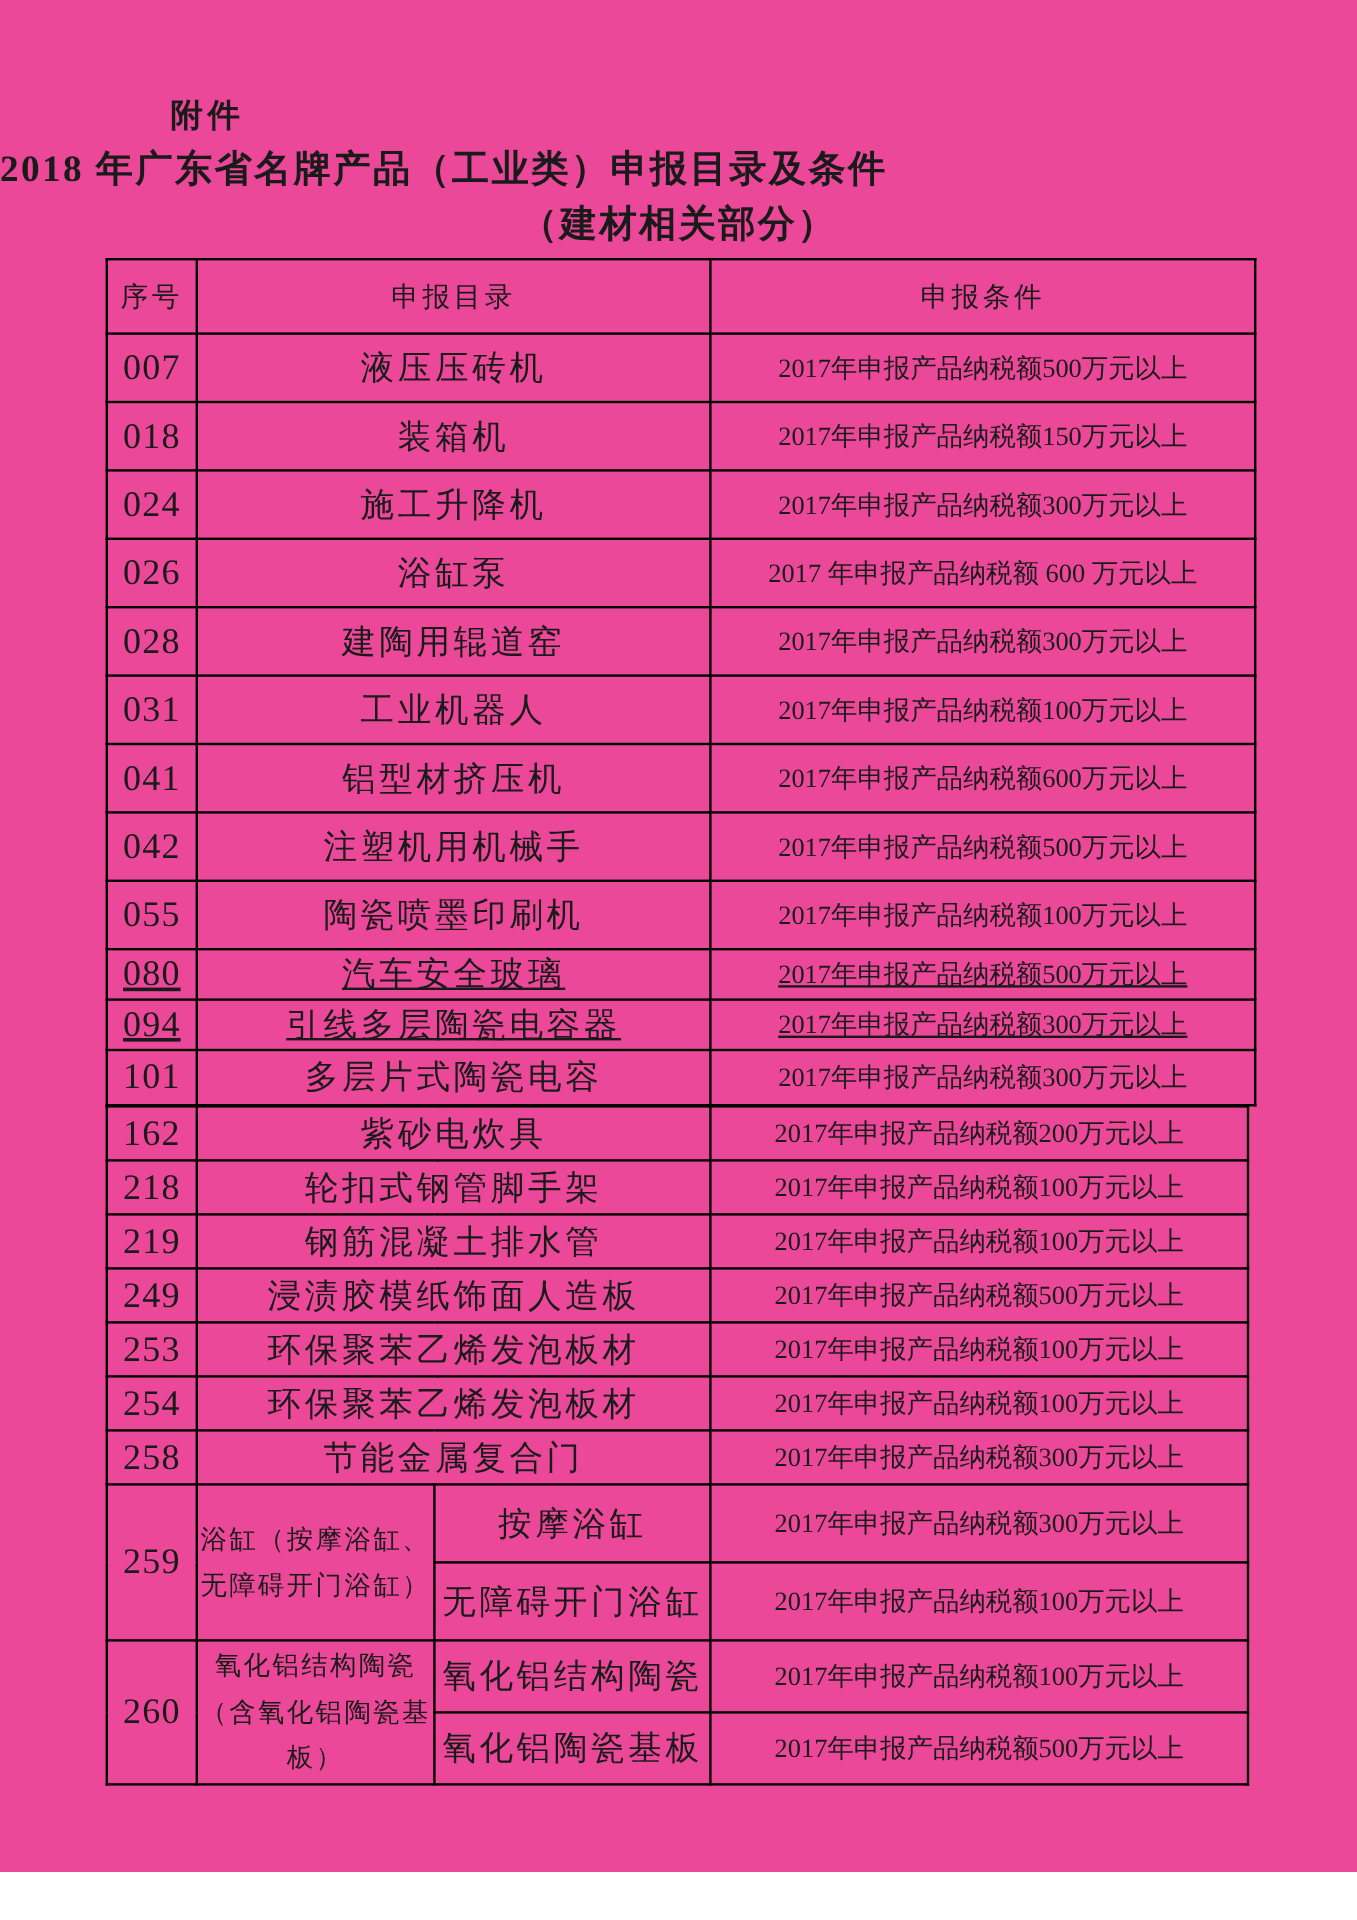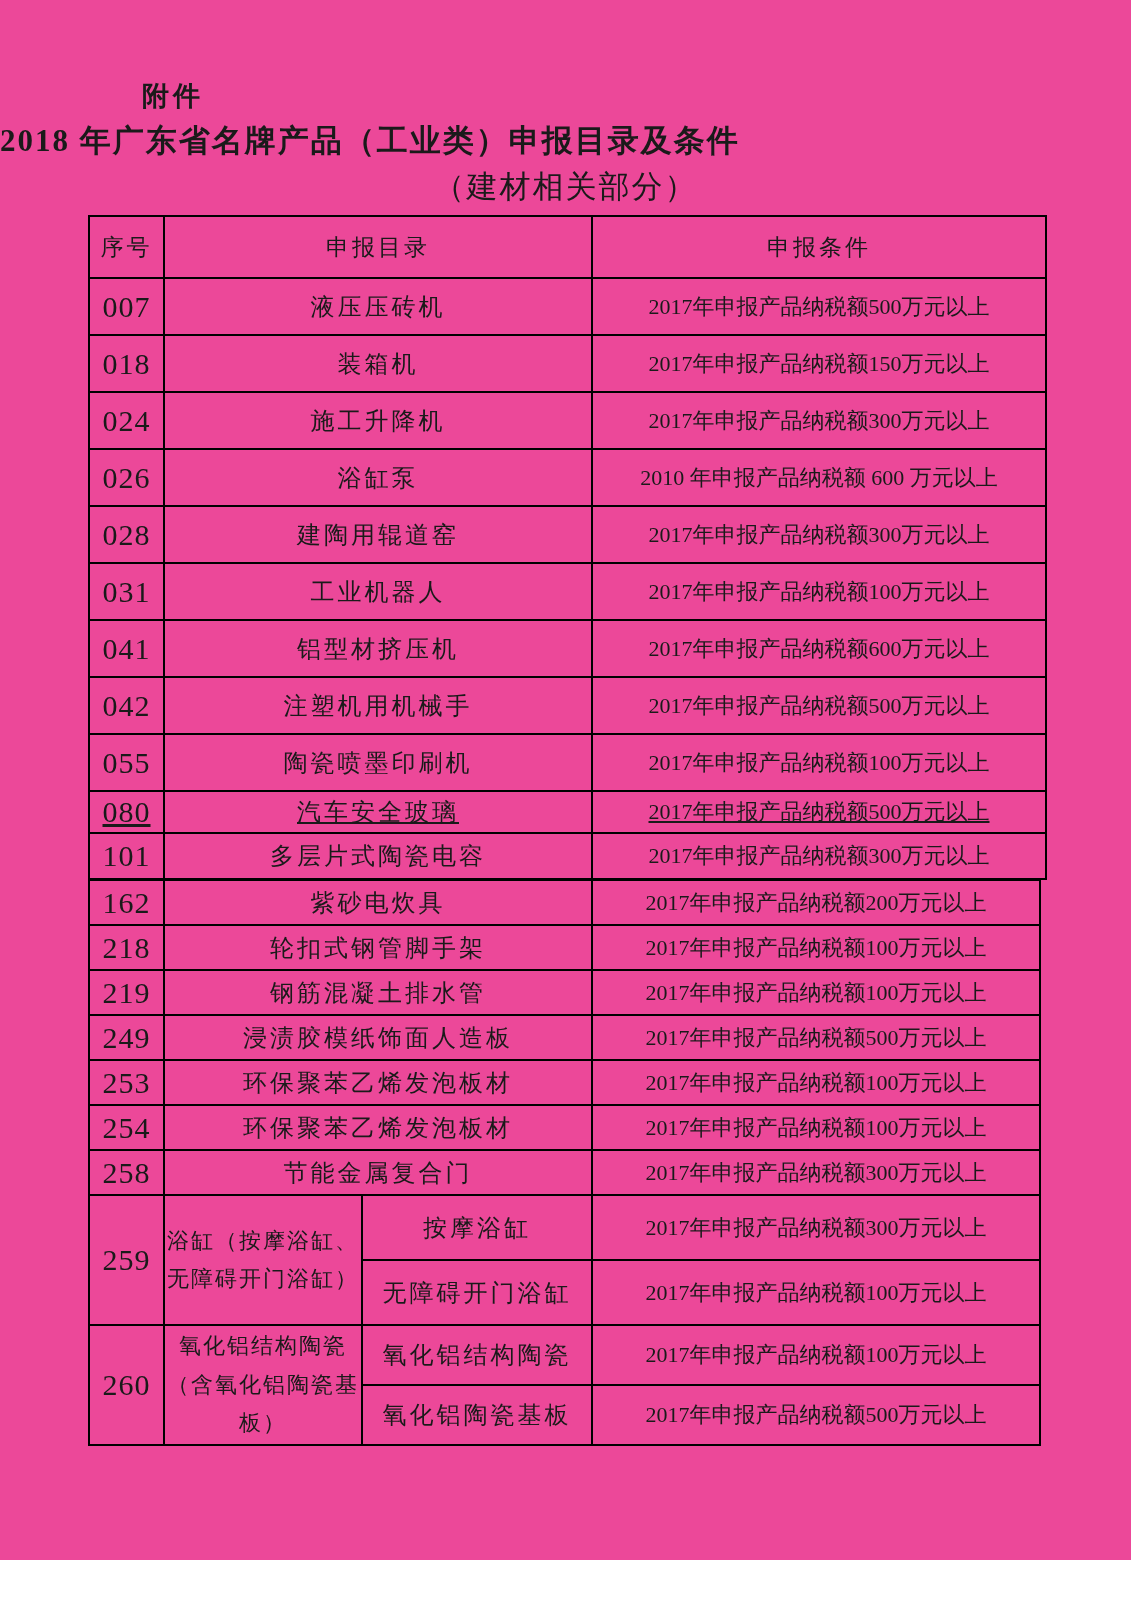--- a/index.html
+++ b/index.html
@@ -34,21 +34,21 @@
     font-weight: bold;
     letter-spacing: 2px;
   }
   .title-line2 {
     position: absolute;
     left: 0;
     top: 166px;
     width: 100%;
     text-align: center;
     font-size: 31px;
-    font-weight: normal;
+    font-weight: bold;
     letter-spacing: 2px;
   }
   .tables-wrap {
     position: absolute;
     left: 88px;
     top: 215px;
   }
   table.doc-table {
     border-collapse: collapse;
     table-layout: fixed;
@@ -73,21 +73,21 @@
   .col-head {
     font-size: 23px;
     font-weight: bold;
     letter-spacing: 3px;
   }
   .idx-cell {
     font-size: 30px;
     letter-spacing: 1px;
   }
   .dir-cell {
-    font-size: 24px;
+    font-size: 28px;
     letter-spacing: 3px;
   }
   .cond-cell {
     font-size: 22px;
     letter-spacing: 0px;
     white-space: nowrap;
     border-radius: 16px;
   }
   .group-cell {
     font-size: 22px;
@@ -130,21 +130,21 @@
         <td class="cond-cell">2017年申报产品纳税额150万元以上</td>
       </tr>
       <tr class="std-row">
         <td class="idx-cell">024</td>
         <td class="dir-cell">施工升降机</td>
         <td class="cond-cell">2017年申报产品纳税额300万元以上</td>
       </tr>
       <tr class="std-row">
         <td class="idx-cell">026</td>
         <td class="dir-cell">浴缸泵</td>
-        <td class="cond-cell">2010 年申报产品纳税额 600 万元以上</td>
+        <td class="cond-cell">2017 年申报产品纳税额 600 万元以上</td>
       </tr>
       <tr class="std-row">
         <td class="idx-cell">028</td>
         <td class="dir-cell">建陶用辊道窑</td>
         <td class="cond-cell">2017年申报产品纳税额300万元以上</td>
       </tr>
       <tr class="std-row">
         <td class="idx-cell">031</td>
         <td class="dir-cell">工业机器人</td>
         <td class="cond-cell">2017年申报产品纳税额100万元以上</td>
@@ -161,20 +161,25 @@
       </tr>
       <tr class="std-row">
         <td class="idx-cell">055</td>
         <td class="dir-cell">陶瓷喷墨印刷机</td>
         <td class="cond-cell">2017年申报产品纳税额100万元以上</td>
       </tr>
       <tr class="compact-row">
         <td class="idx-cell">080</td>
         <td class="dir-cell">汽车安全玻璃</td>
         <td class="cond-cell">2017年申报产品纳税额500万元以上</td>
+      </tr>
+      <tr class="compact-row">
+        <td class="idx-cell">094</td>
+        <td class="dir-cell">引线多层陶瓷电容器</td>
+        <td class="cond-cell">2017年申报产品纳税额300万元以上</td>
       </tr>
       <tr class="med-row">
         <td class="idx-cell">101</td>
         <td class="dir-cell">多层片式陶瓷电容</td>
         <td class="cond-cell">2017年申报产品纳税额300万元以上</td>
       </tr>
     </tbody>
       </table>
 
     <table class="doc-table lower">

